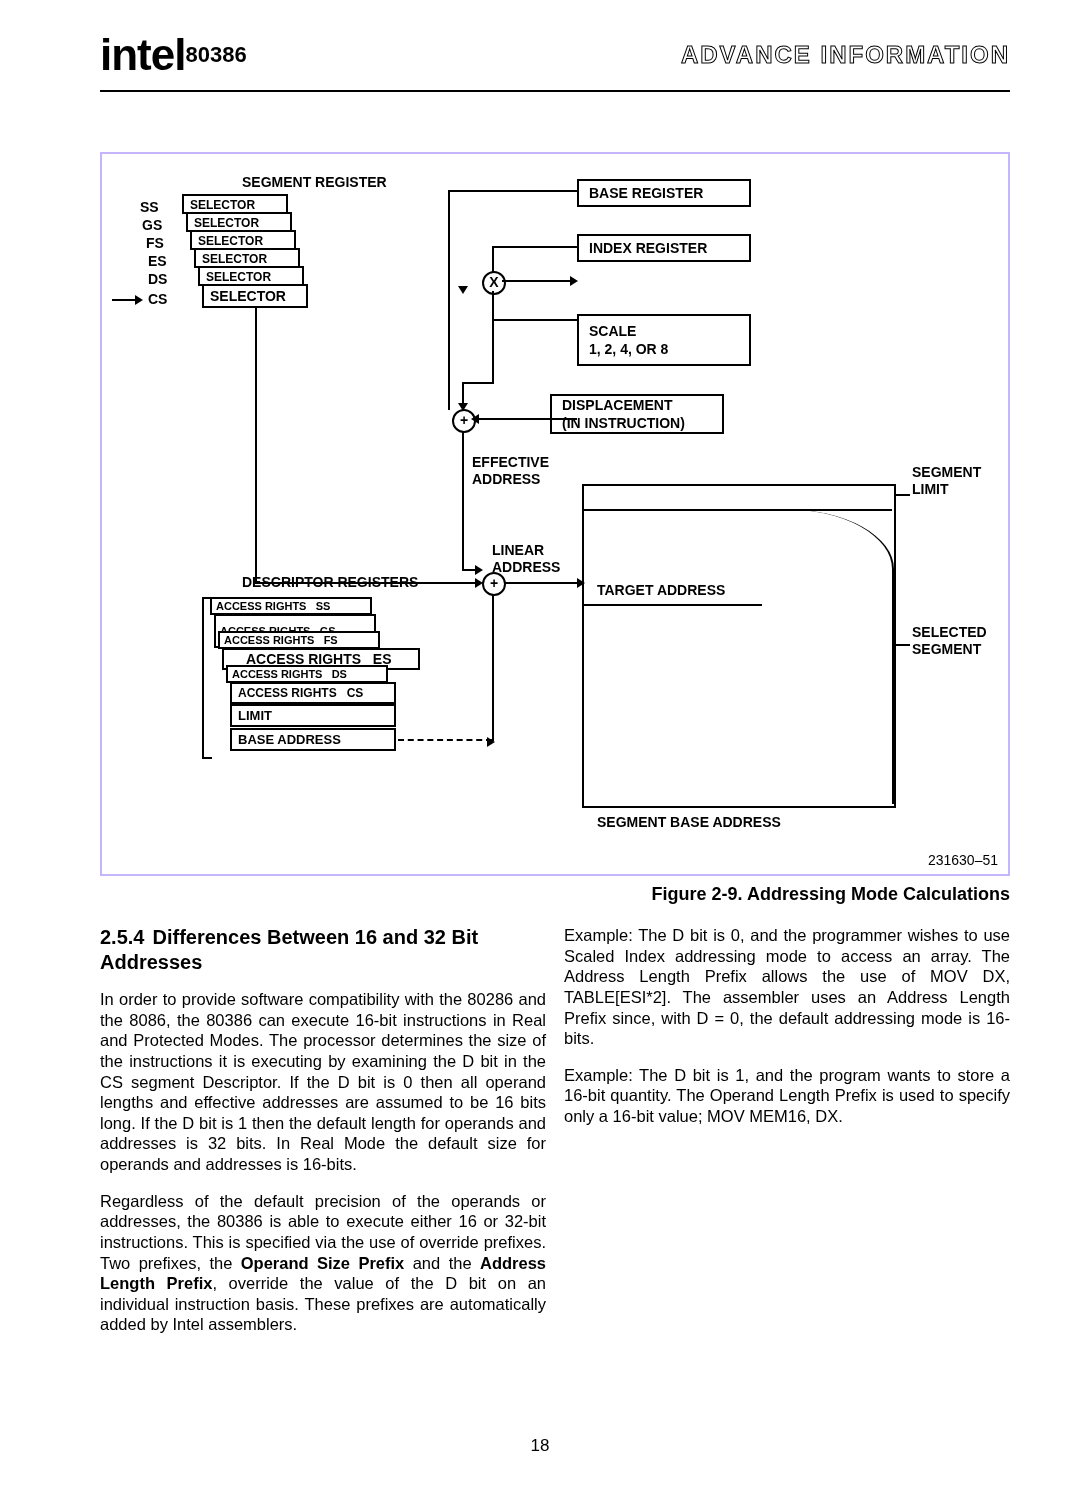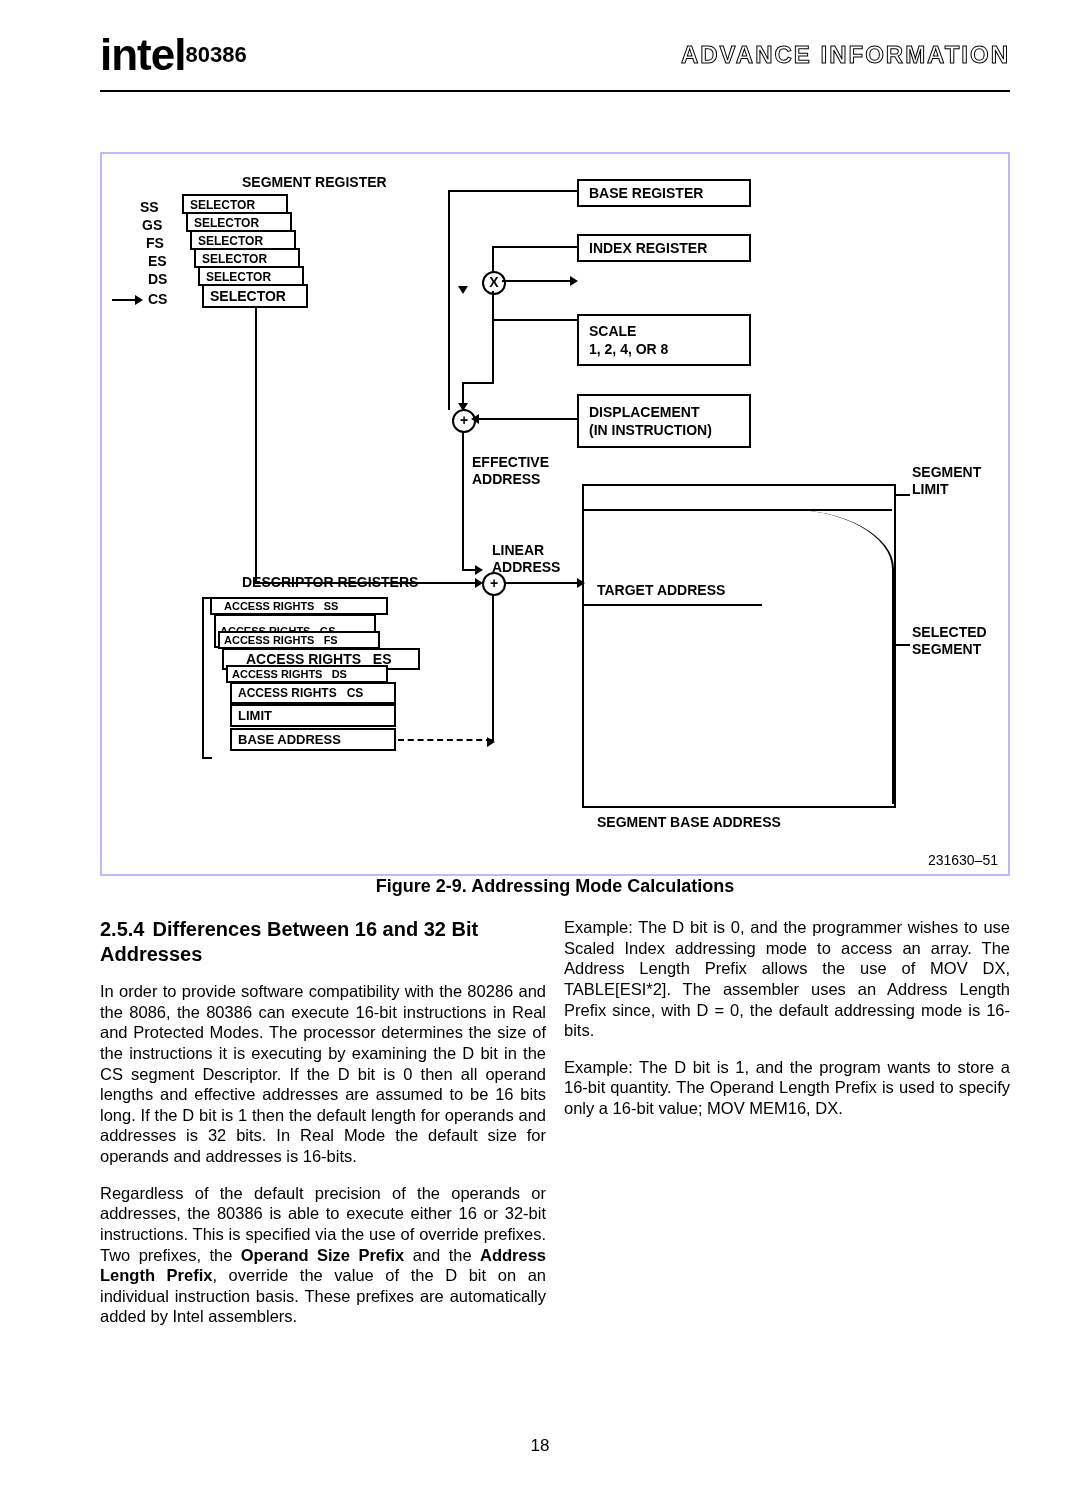--- a/index.html
+++ b/index.html
@@ -14,21 +14,21 @@
   .figbox{border:2px solid #c4b5fd;margin-top:60px;height:720px;position:relative;font-family:Helvetica,Arial,sans-serif;font-size:14px;font-weight:700}
   .fb{position:absolute;border:2px solid #000;background:#fff;padding:4px 10px;white-space:nowrap}
   .lbl{position:absolute;white-space:nowrap;font-weight:700}
   .node{position:absolute;border:2px solid #000;border-radius:50%;width:20px;height:20px;background:#fff;text-align:center;line-height:18px;font-weight:700;font-size:14px}
   .line{position:absolute;background:#000}
   .arrow-r::after{content:"";position:absolute;right:-8px;top:-4px;border:5px solid transparent;border-left:8px solid #000}
   .arrow-d::after{content:"";position:absolute;bottom:-8px;left:-4px;border:5px solid transparent;border-top:8px solid #000}
   .arrow-l::after{content:"";position:absolute;left:-8px;top:-4px;border:5px solid transparent;border-right:8px solid #000}
   .dash{border-top:2px dashed #000;background:none;height:0}
 
-  .caption{text-align:center;font-weight:700;font-size:18px;margin-top:0}
+  .caption{text-align:right;font-weight:700;font-size:18px;margin-top:8px}
   .cols{display:flex;gap:18px;margin-top:20px;font-family:Helvetica,Arial,sans-serif}
   .col{flex:1;font-size:16.5px;line-height:1.25}
   .sect{font-weight:700;font-size:20px;margin-bottom:14px}
   .sectnum{display:inline-block;margin-right:8px}
   p{margin:0 0 16px 0;text-align:justify}
   .pageno{position:absolute;bottom:30px;left:0;right:0;text-align:center;font-size:17px}
   .figref{position:absolute;right:10px;bottom:6px;font-size:14px;font-weight:400}
 </style>
 </head>
 <body>
@@ -60,21 +60,21 @@
   <div class="fb" style="left:92px;top:94px;width:90px;height:12px;padding:2px 6px;font-size:12px">SELECTOR</div>
   <div class="fb" style="left:96px;top:112px;width:90px;height:12px;padding:2px 6px;font-size:12px">SELECTOR</div>
   <div class="fb" style="left:100px;top:130px;width:90px;padding:2px 6px">SELECTOR</div>
 
   <div class="fb" style="left:475px;top:25px;width:150px">BASE REGISTER</div>
   <div class="fb" style="left:475px;top:80px;width:150px">INDEX REGISTER</div>
   <div class="fb" style="left:475px;top:160px;width:150px;padding:6px 10px;line-height:1.3">
     <span>SCALE</span><br>
     <span>1, 2, 4, OR 8</span>
   </div>
-  <div class="fb" style="left:475px;top:240px;width:150px;padding:7px 10px;line-height:1.3">
+  <div class="fb" style="left:448px;top:240px;width:150px;padding:0 10px;line-height:1.3">
     <span>DISPLACEMENT</span><br>
     <span>(IN INSTRUCTION)</span>
   </div>
 
   <div class="node" style="left:380px;top:117px">X</div>
   <div class="node" style="left:350px;top:255px">+</div>
   <div class="node" style="left:380px;top:418px">+</div>
 
   <div class="line" style="left:475px;top:36px;width:2px;height:0"></div>
   <div class="line" style="left:346px;top:36px;width:129px;height:2px"></div>
@@ -98,21 +98,21 @@
   <div class="line arrow-r" style="left:360px;top:415px;width:18px;height:2px"></div>
 
   <div class="lbl" style="left:390px;top:388px;line-height:1.2">
     <span>LINEAR</span><br><span>ADDRESS</span>
   </div>
 
   <div class="line" style="left:153px;top:152px;width:2px;height:276px"></div>
   <div class="line arrow-r" style="left:153px;top:428px;width:225px;height:2px"></div>
 
   <div class="lbl" style="left:140px;top:420px">DESCRIPTOR REGISTERS</div>
-  <div class="fb" style="left:108px;top:443px;width:150px;padding:1px 12px;font-size:11px"><span>ACCESS RIGHTS</span>&nbsp;&nbsp;&nbsp;<span>SS</span></div>
+  <div class="fb" style="left:108px;top:443px;width:150px;padding:1px 4px;font-size:11px"><span>ACCESS RIGHTS</span>&nbsp;&nbsp;&nbsp;<span>SS</span></div>
   <div class="fb" style="left:112px;top:460px;width:150px;padding:9px 4px;font-size:11px"><span>ACCESS RIGHTS</span>&nbsp;&nbsp;&nbsp;<span>GS</span></div>
   <div class="fb" style="left:116px;top:477px;width:150px;padding:1px 4px;font-size:11px"><span>ACCESS RIGHTS</span>&nbsp;&nbsp;&nbsp;<span>FS</span></div>
   <div class="fb" style="left:120px;top:494px;width:150px;padding:1px 22px;font-size:14px"><span>ACCESS RIGHTS</span>&nbsp;&nbsp;&nbsp;<span>ES</span></div>
   <div class="fb" style="left:124px;top:511px;width:150px;padding:1px 4px;font-size:11px"><span>ACCESS RIGHTS</span>&nbsp;&nbsp;&nbsp;<span>DS</span></div>
   <div class="fb" style="left:128px;top:528px;width:150px;padding:2px 6px;font-size:12px"><span>ACCESS RIGHTS</span>&nbsp;&nbsp;&nbsp;<span>CS</span></div>
   <div class="fb" style="left:128px;top:550px;width:150px;padding:2px 6px;font-size:13px">LIMIT</div>
   <div class="fb" style="left:128px;top:574px;width:150px;padding:2px 6px;font-size:13px">BASE ADDRESS</div>
 
   <div style="position:absolute;left:100px;top:443px;width:8px;height:158px;border-left:2px solid #000;border-top:2px solid #000;border-bottom:2px solid #000"></div>
 

